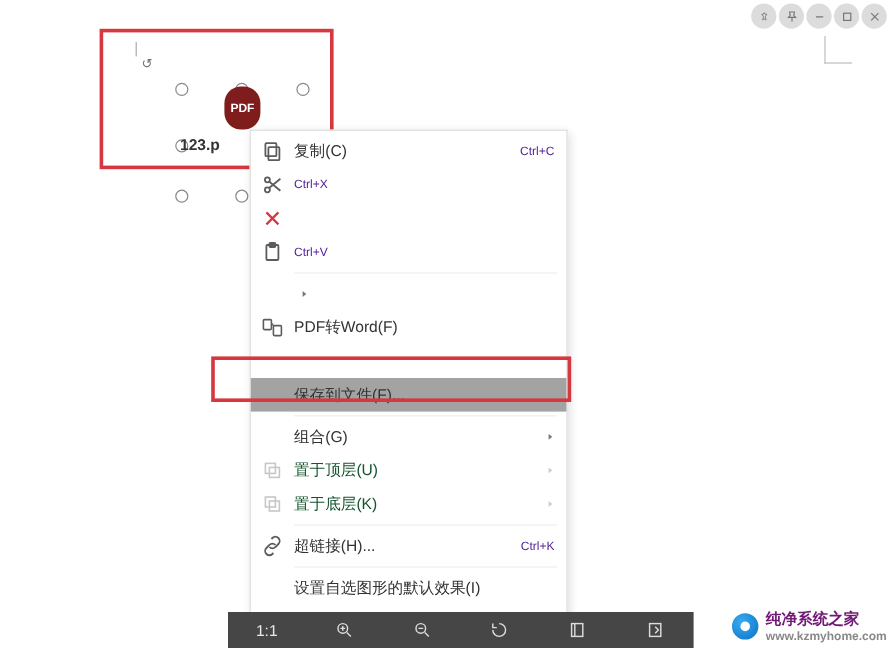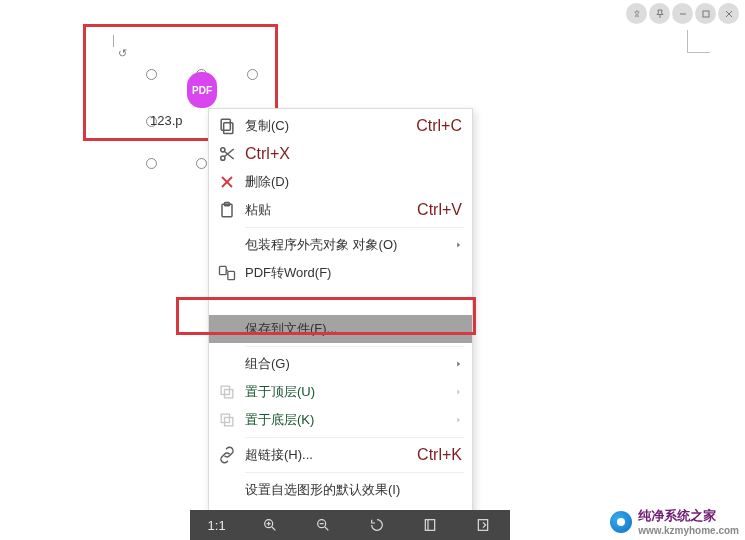--- a/index.html
+++ b/index.html
@@ -60,21 +60,21 @@
   border-radius: 50%;
   background: #fff;
   box-sizing: border-box;
 }
 .pdf-icon {
   position: absolute;
   left: 187px;
   top: 72px;
   width: 30px;
   height: 36px;
-  background: #d946ef;
+  background: #7f1d1d;
   border-radius: 14px;
   color: #fff;
   font-size: 10px;
   display: flex;
   align-items: center;
   justify-content: center;
   font-weight: bold;
 }
 .pdf-icon::before {
   content: "";
@@ -84,20 +84,21 @@
   border-style: solid;
   border-width: 0 8px 8px 0;
   border-color: transparent #fff transparent transparent;
 }
 .filename {
   position: absolute;
   left: 150px;
   top: 113px;
   font-size: 13px;
   color: #333;
+  font-weight: bold;
 }
 .rotate-marker {
   position: absolute;
   left: 118px;
   top: 47px;
   font-size: 11px;
   color: #777;
 }
 .rotate-marker::before {
   content:"";
@@ -133,21 +134,21 @@
   width: 20px;
   height: 20px;
   display: flex;
   align-items: center;
   justify-content: center;
   margin-right: 8px;
   color: #5c5c5c;
 }
 .menu-item.disabled .mi-icon { color: #c7c7c7; }
 .mi-label { flex: 1; }
-.mi-shortcut { color: #7f1d1d; font-size: 16px; }
+.mi-shortcut { color: #4c1d95; font-size: 10px; }
 .mi-sub {
   width: 6px;
   height: 6px;
   margin-left: 6px;
 }
 .mi-sub svg { display:block; }
 .sep {
   height: 1px;
   background: #eee;
   margin: 3px 8px 3px 36px;
@@ -159,21 +160,21 @@
   width: 300px;
   height: 38px;
   border: 3px solid #d7373f;
   box-sizing: border-box;
   pointer-events: none;
 }
 .bottom-bar {
   position: absolute;
   left: 190px;
   bottom: 0;
-  width: 320px;
+  width: 388px;
   height: 30px;
   background: #464646;
   display: flex;
   align-items: center;
   justify-content: space-around;
   color: #e8e8e8;
 }
 .bb-btn {
   width: 40px;
   height: 30px;
@@ -286,39 +287,36 @@
       <span class="mi-shortcut">Ctrl+X</span>
     </div>
 
     <div class="menu-item">
       <span class="mi-icon" style="color:#d7373f;">
           <svg viewBox="0 0 24 24" stroke="currentColor" stroke-width="2.2">
             <line x1="6" y1="6" x2="18" y2="18"></line>
             <line x1="18" y1="6" x2="6" y2="18"></line>
           </svg>
         </span>
-      <span class="mi-label">删除(D)</span>
     </div>
 
     <div class="menu-item">
       <span class="mi-icon">
           <svg viewBox="0 0 24 24" fill="none" stroke="currentColor" stroke-width="1.8">
             <rect x="6" y="5" width="12" height="15" rx="1"></rect>
             <rect x="9" y="3" width="6" height="4" rx="1"></rect>
           </svg>
         </span>
-      <span class="mi-label">粘贴</span>
       <span class="mi-shortcut">Ctrl+V</span>
     </div>
 
     <div class="sep"></div>
 
     <div class="menu-item">
       <span class="mi-icon"></span>
-      <span class="mi-label">包装程序外壳对象 对象(O)</span>
       <span class="mi-sub">
           <svg viewBox="0 0 10 10" fill="#777">
             <path d="M2 1l5 4-5 4z"></path>
           </svg>
         </span>
     </div>
 
     <div class="menu-item">
       <span class="mi-icon">
           <svg viewBox="0 0 24 24" fill="none" stroke="currentColor" stroke-width="1.6">

